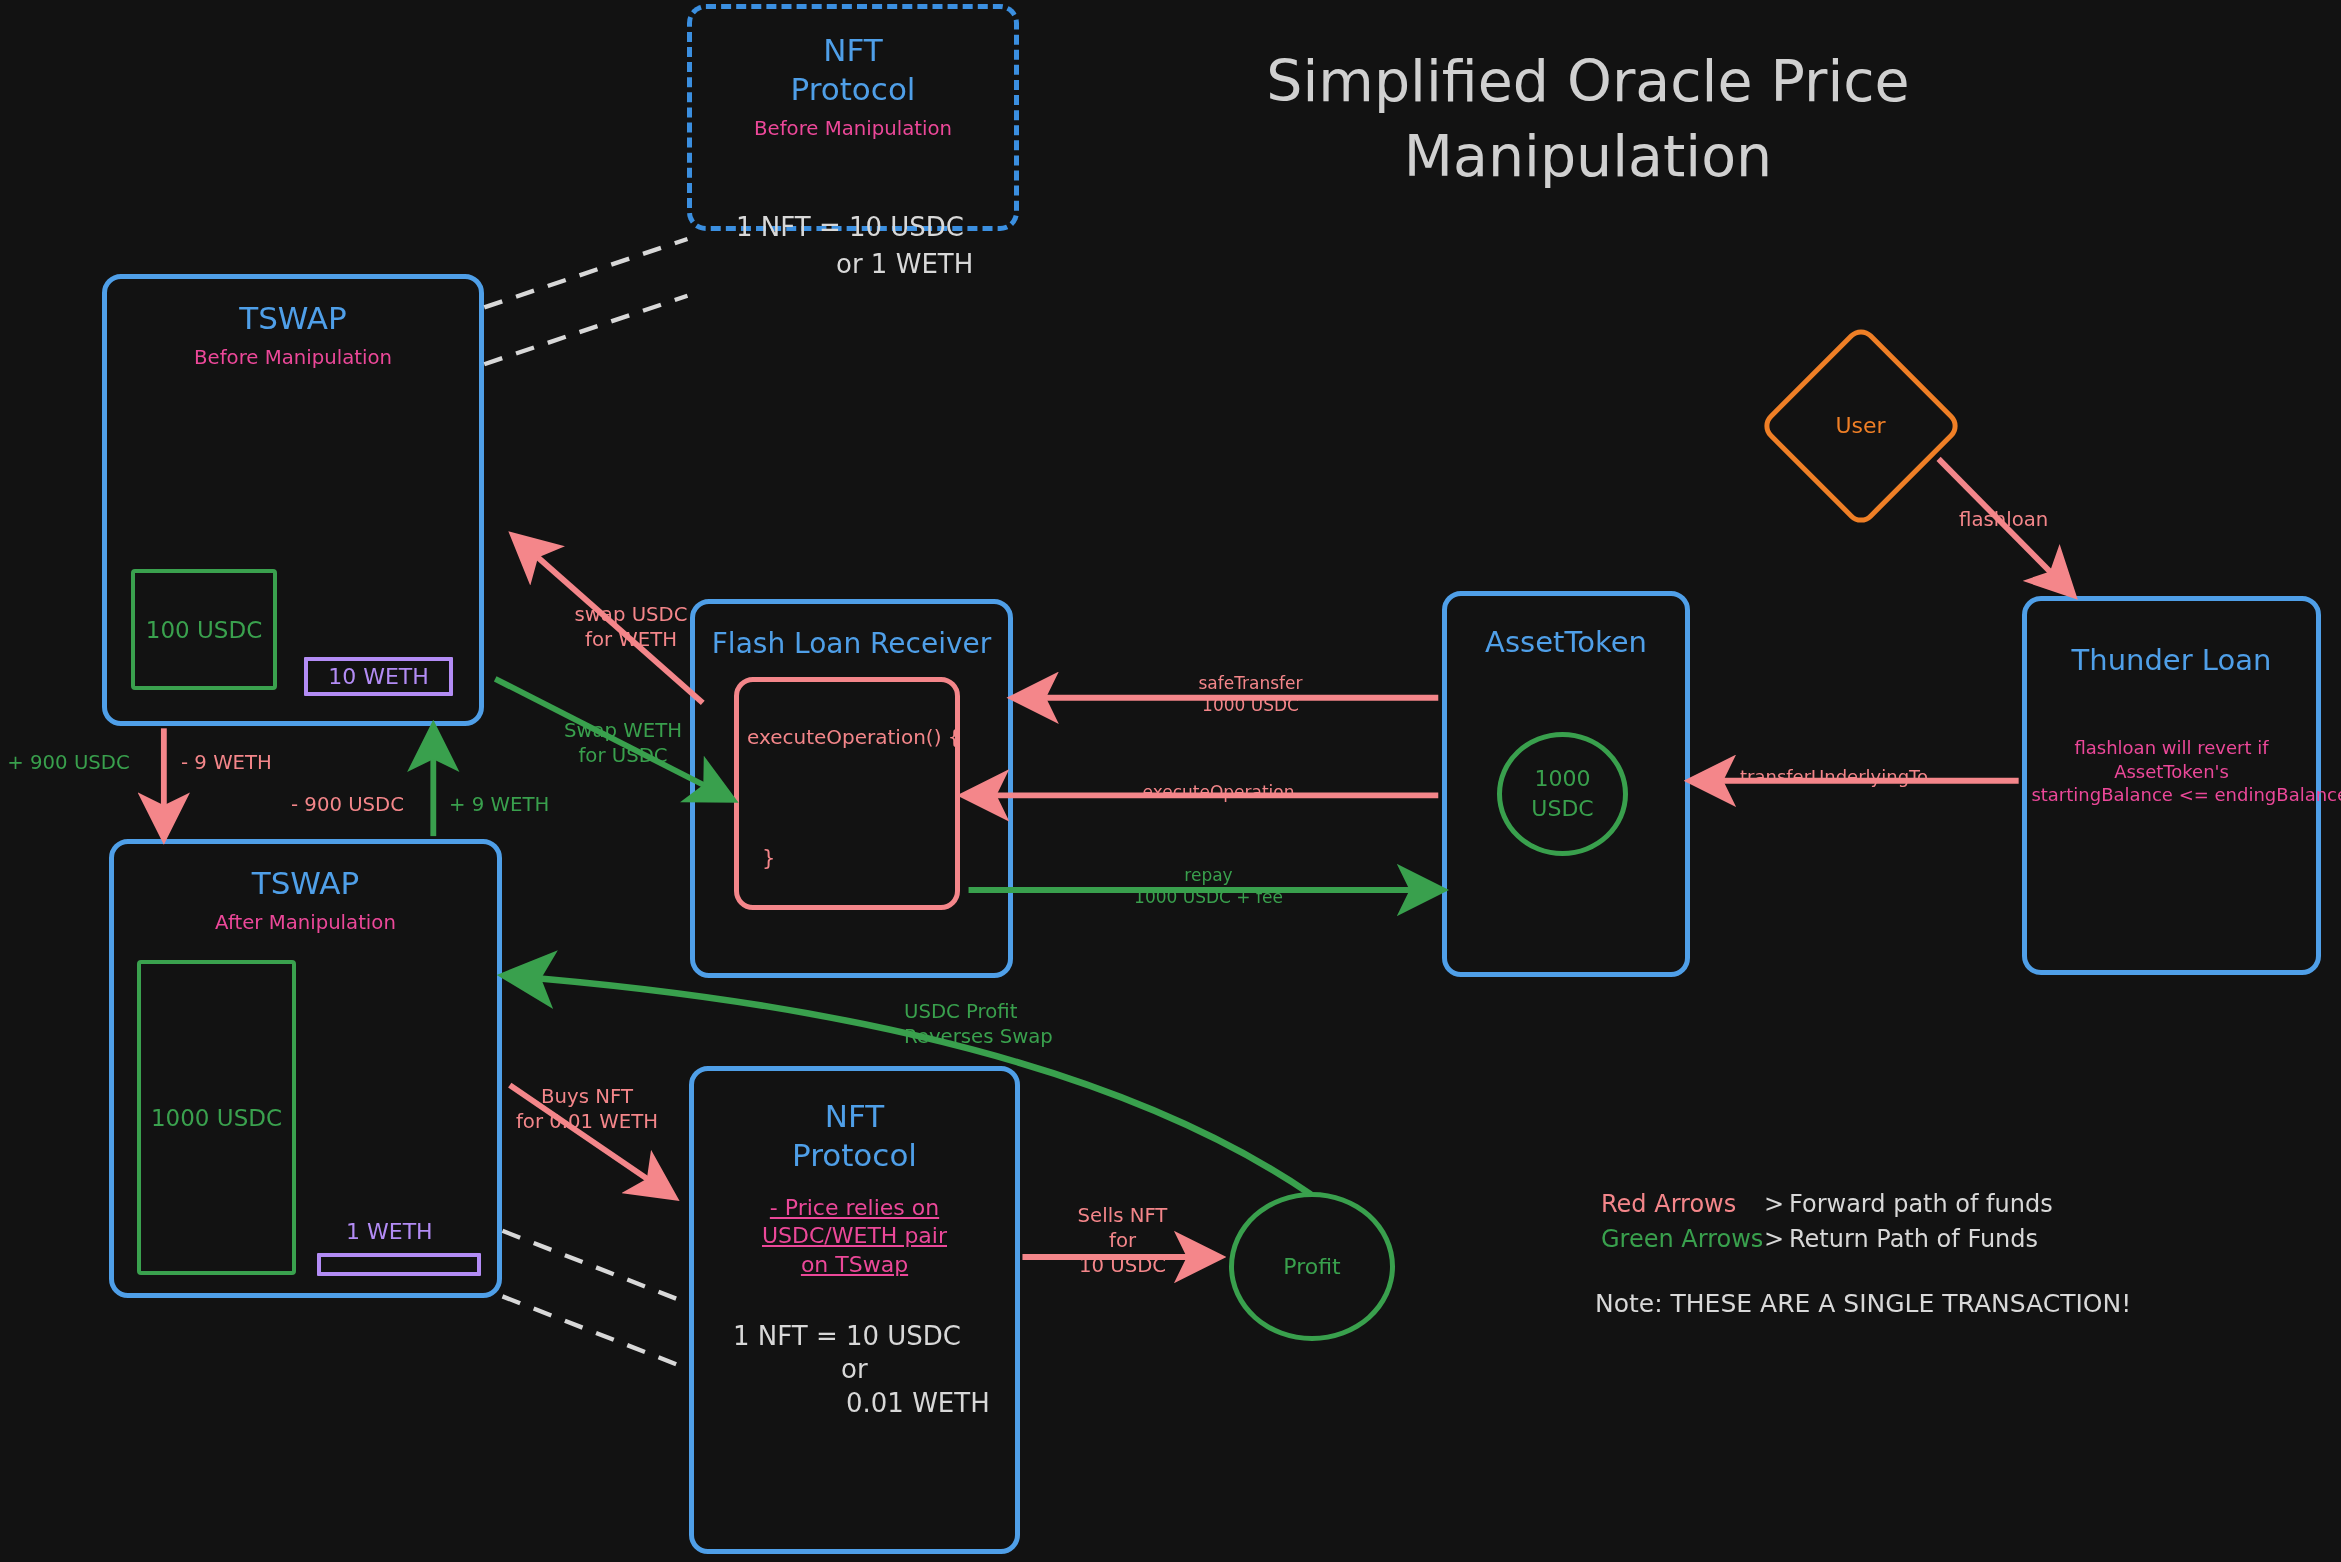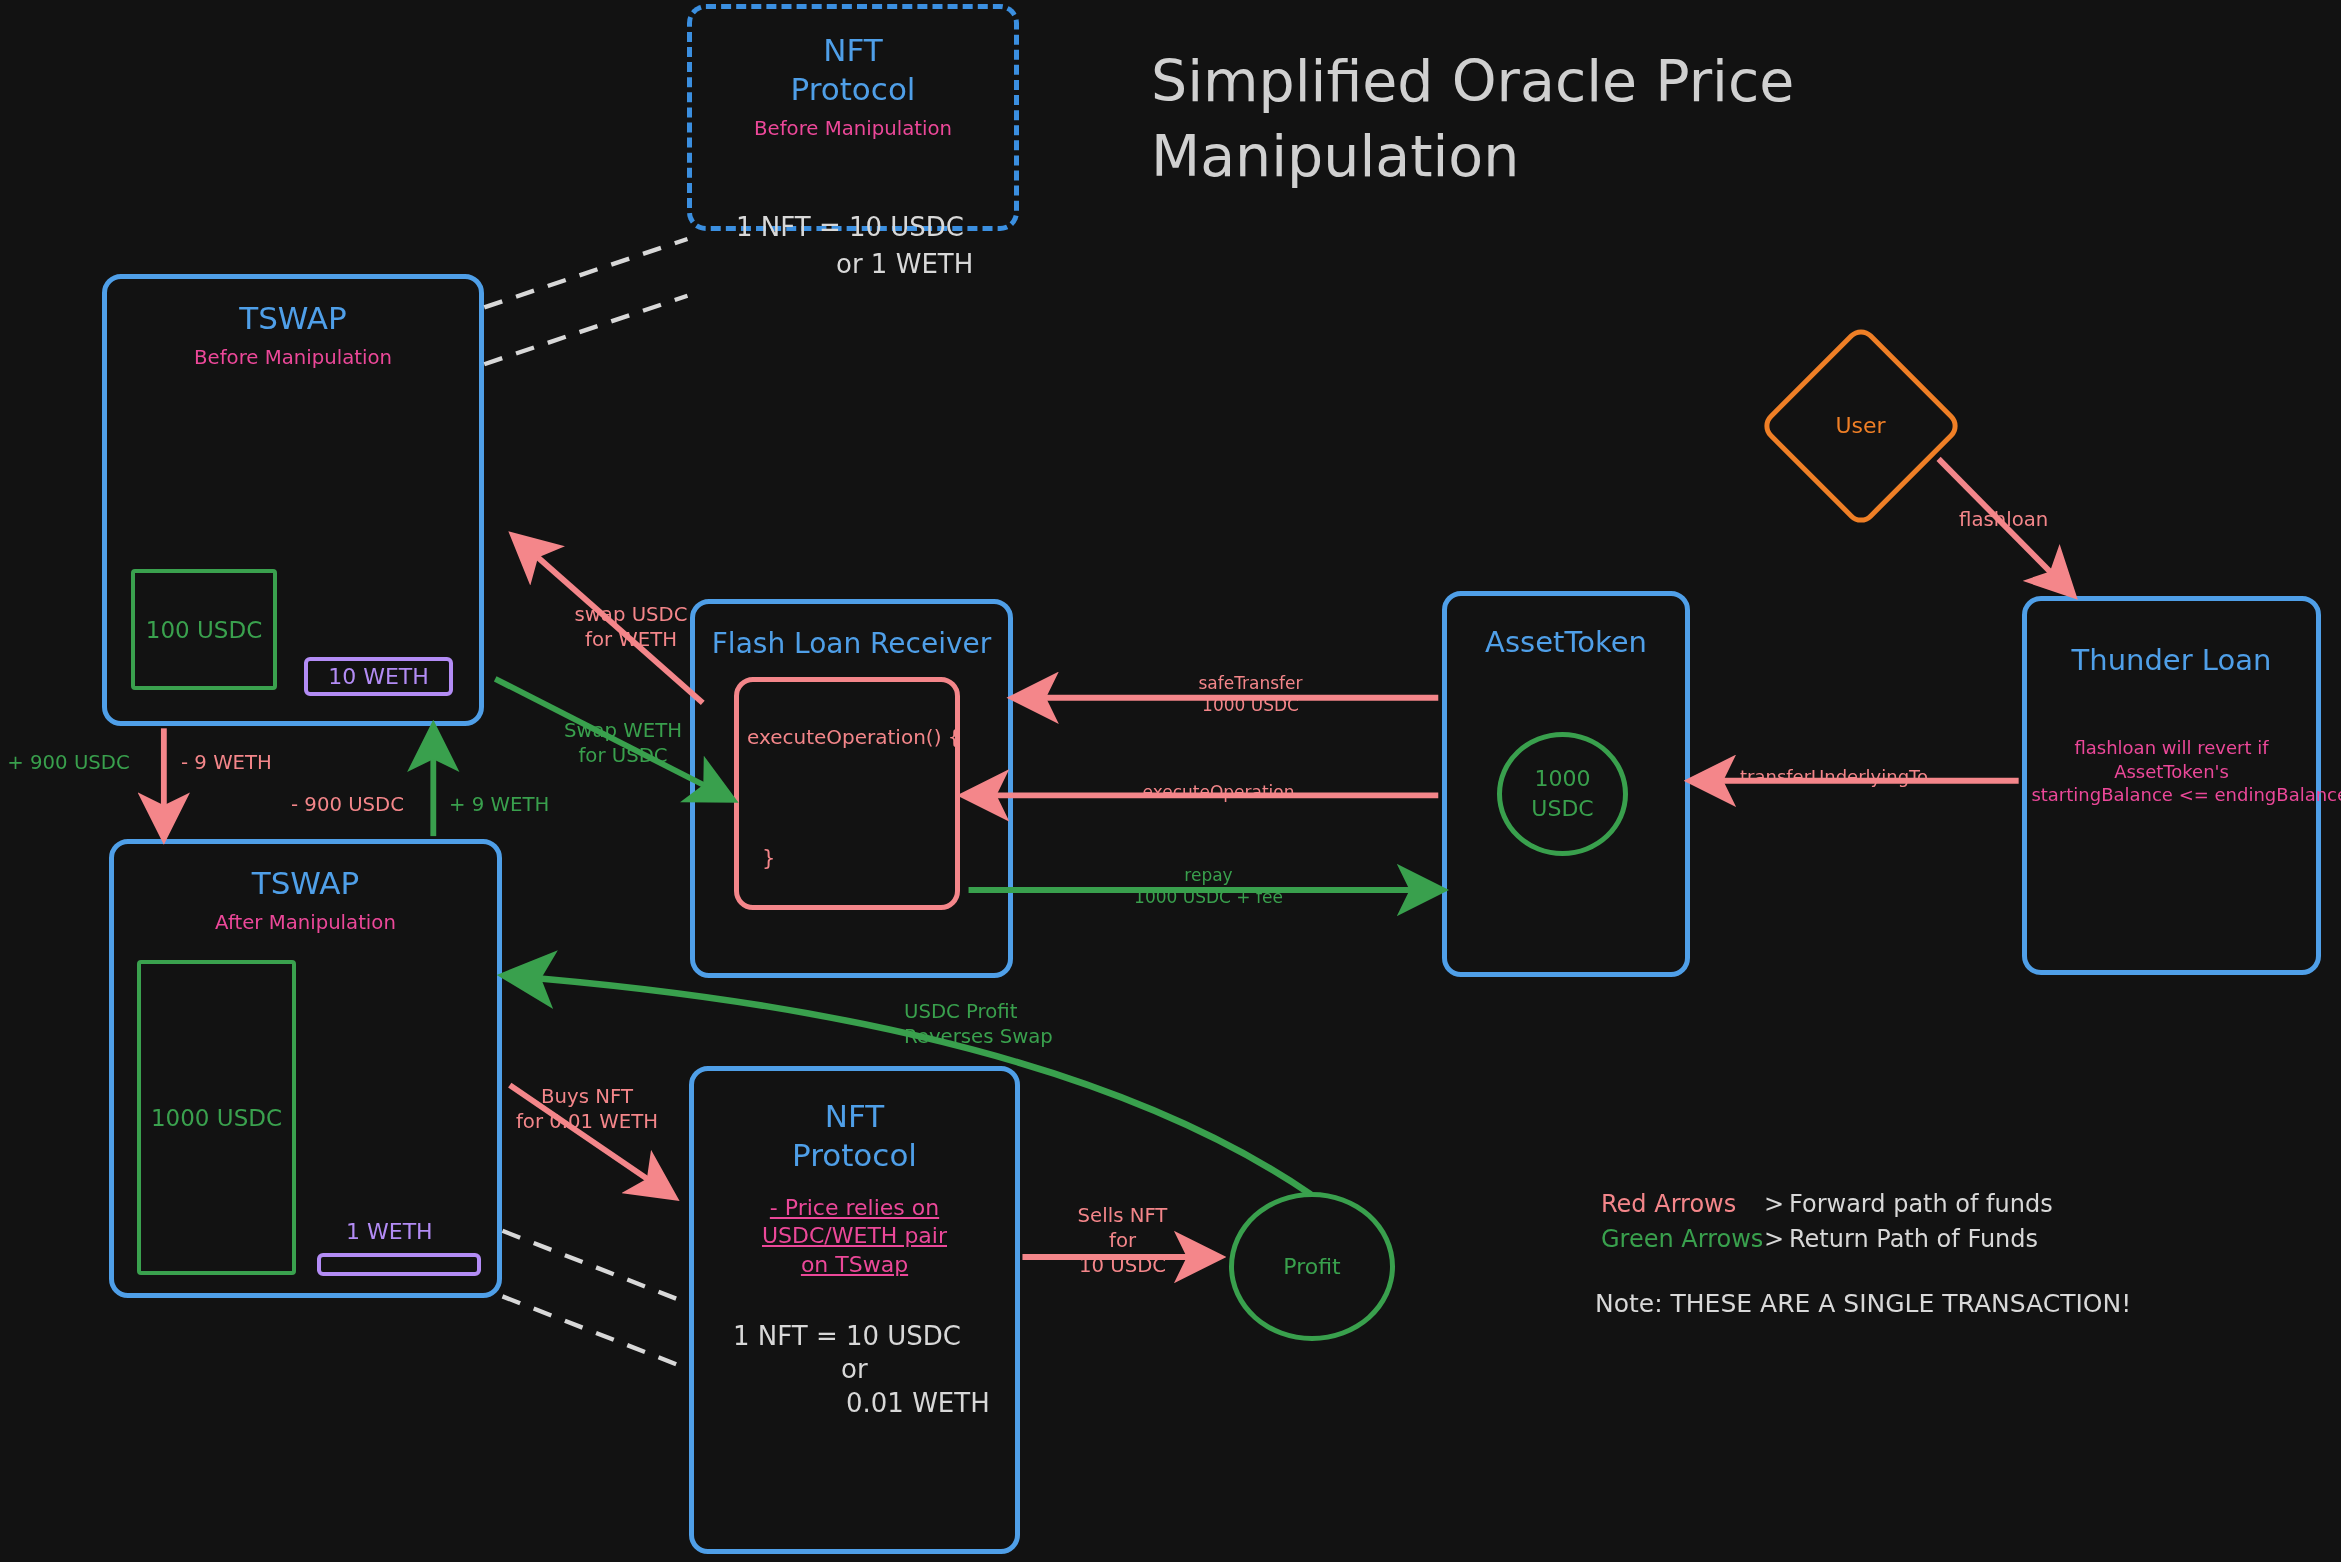--- a/index.html
+++ b/index.html
@@ -49,21 +49,21 @@
     display: flex;
     align-items: center;
     justify-content: center;
     color: #3aa14e;
     font-size: 23px;
   }
   .purple-box {
     position: absolute;
     box-sizing: border-box;
     border: 4.4px solid #b38cf5;
-    border-radius: 6px;
+    border-radius: 1px;
     display: flex;
     align-items: center;
     justify-content: center;
     color: #b38cf5;
     font-size: 22px;
   }
   .label {
     position: absolute;
     font-size: 19.7px;
     line-height: 1.28;
@@ -71,21 +71,21 @@
   }
   .lab-red { color: #f4868a; }
   .lab-green { color: #39a04d; }
   .lab-white { color: #d8d8d8; }
   .lab-purple { color: #b38cf5; }
   #title {
     position: absolute;
     left: 1151px;
     top: 44px;
     width: 874px;
-    text-align: left;
+    text-align: center;
     color: #d0d0d0;
     font-size: 57px;
     line-height: 1.32;
   }
   svg.overlay {
     position: absolute;
     left: 0; top: 0;
     width: 2342px;
     height: 1563px;
     pointer-events: none;

